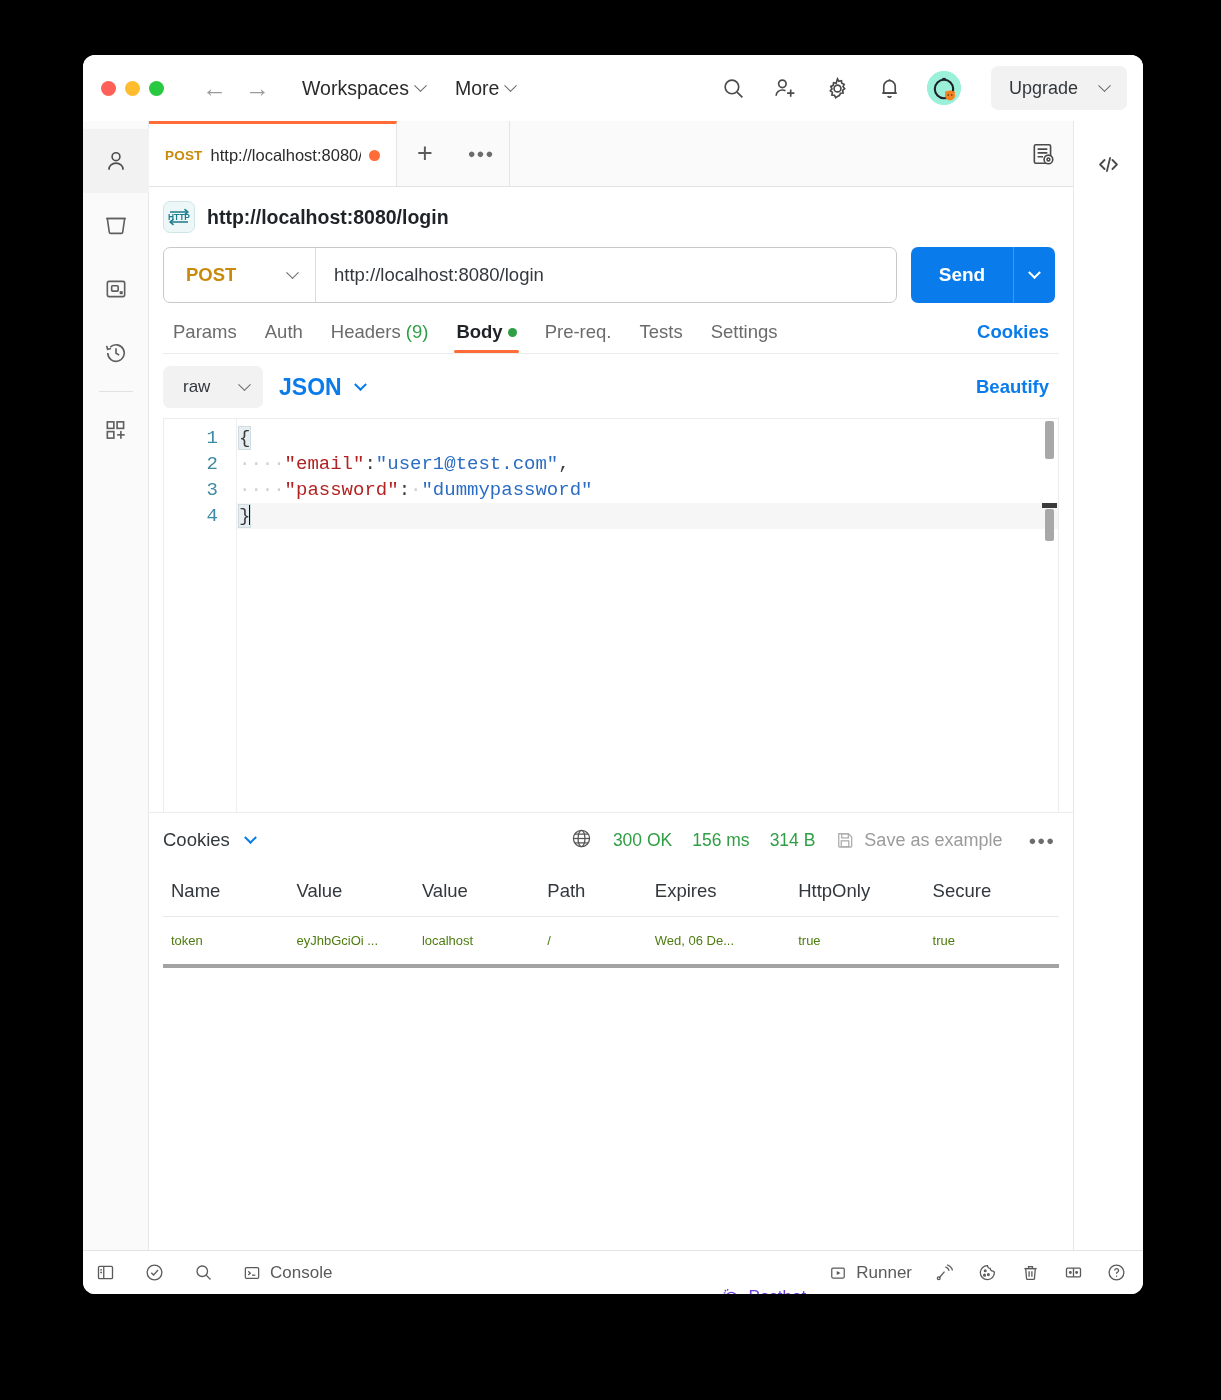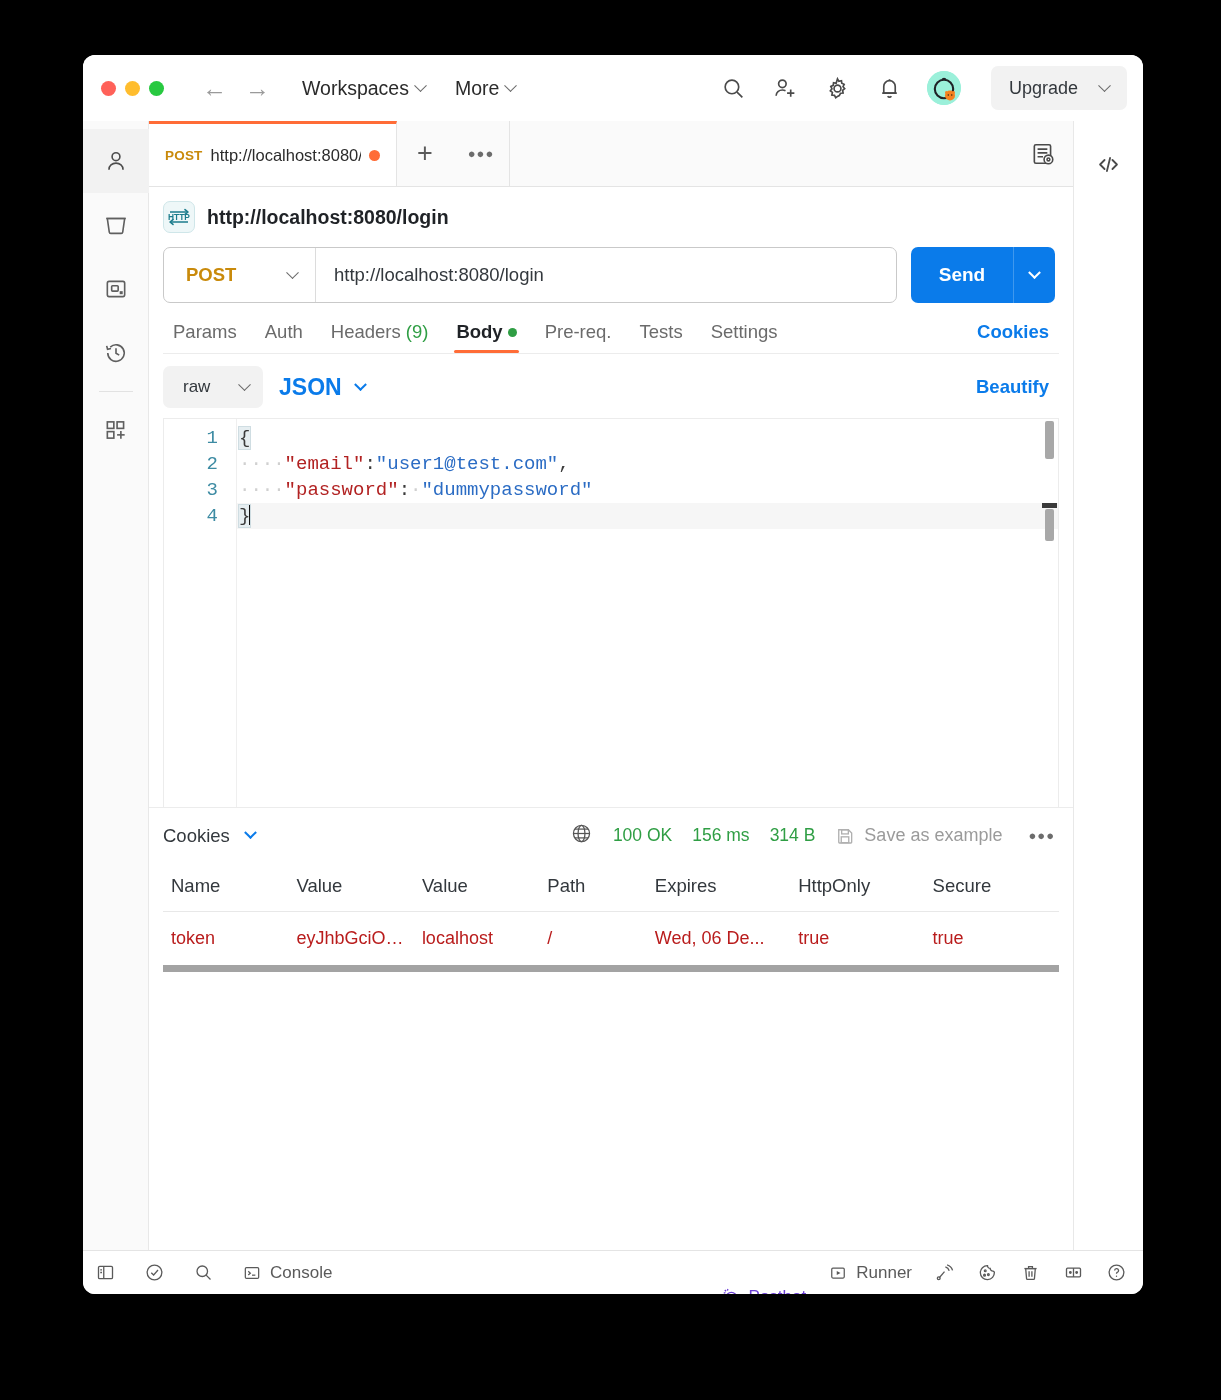--- a/index.html
+++ b/index.html
@@ -339,23 +339,23 @@
 
   
   .ctable { padding: 0 14px; }
   .ctable table { width: 100%; border-collapse: collapse; table-layout: fixed; }
   .ctable th {
     text-align: left; font-size: 18.5px; color: #33383d; font-weight: normal;
     padding: 12px 8px 14px 8px;
     border-bottom: 1px solid #e8e8e8;
   }
   .ctable td {
-    font-size: 18px; color: #b91c1c;
+    font-size: 13px; color: #4d7c0f;
     padding: 16px 8px;
-    border-bottom: 7px solid #a3a3a3;
+    border-bottom: 4px solid #a3a3a3;
     white-space: nowrap; overflow: hidden; text-overflow: ellipsis;
   }
   .respfill { flex: 1 1 auto; background: #fff; }
 
   
   .rrail {
     width: 70px; flex: 0 0 70px;
     border-left: 1px solid #e8e8e8;
     display: flex; flex-direction: column; align-items: center;
     padding-top: 16px;
@@ -626,21 +626,21 @@
           <div class="resp-stats">
             <span>
               <svg width="23" height="23" viewBox="0 0 24 24" fill="none" stroke="#555" stroke-width="1.3">
                 <circle cx="12" cy="12" r="8.4"></circle>
                   <ellipse cx="12" cy="12" rx="3.6" ry="8.4"></ellipse>
                 <line x1="3.6" y1="12" x2="20.4" y2="12"></line>
                 <line x1="5" y1="7.4" x2="19" y2="7.4"></line>
                   <line x1="5" y1="16.6" x2="19" y2="16.6"></line>
               </svg>
             </span>
-            <span class="stat">100 OK</span>
+            <span class="stat">300 OK</span>
             <span class="stat">156 ms</span>
             <span class="stat">314 B</span>
             <span class="saveexample">
               <svg width="20" height="20" viewBox="0 0 24 24" fill="none" stroke="#b0b0b0" stroke-width="1.6">
                 <path d="M4.5 4.5h11.5l4 4v11a.9.9 0 0 1-.9.9H5.4a.9.9 0 0 1-.9-.9z"></path>
                 <rect x="8" y="4.5" width="8" height="5"></rect>
                   <rect x="7.5" y="13" width="9" height="7"></rect>
               </svg>
               <span>Save as example</span>
             </span>

